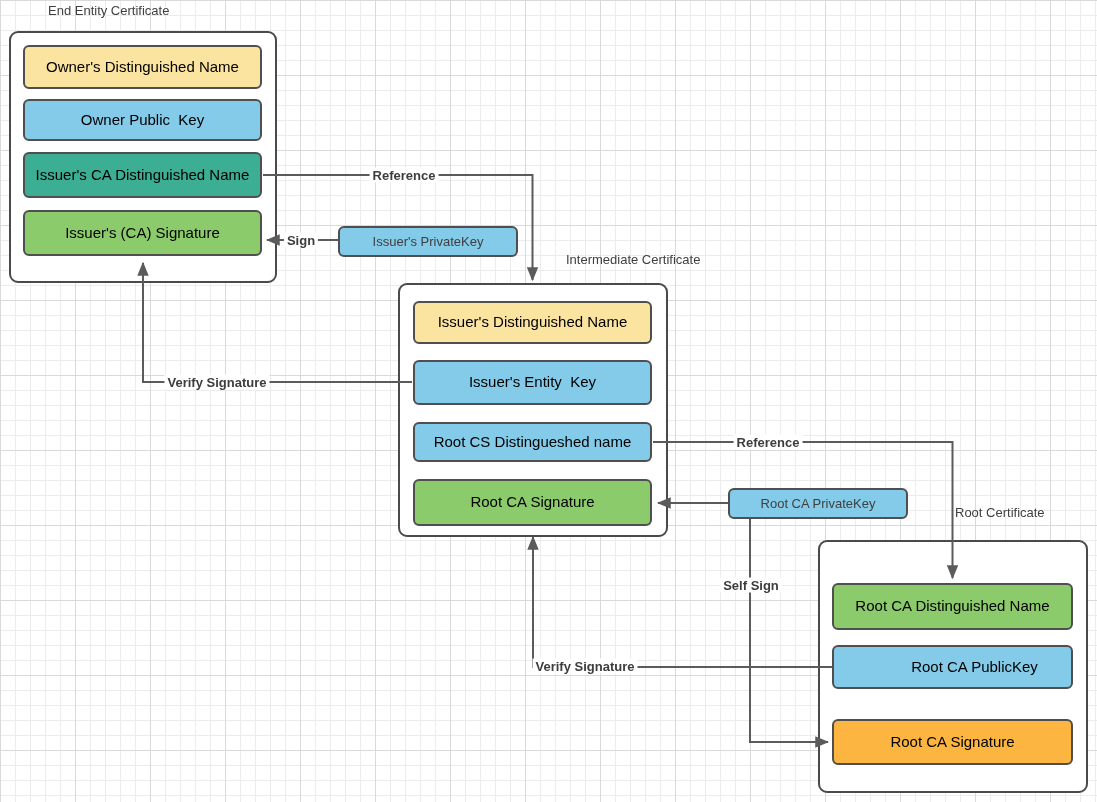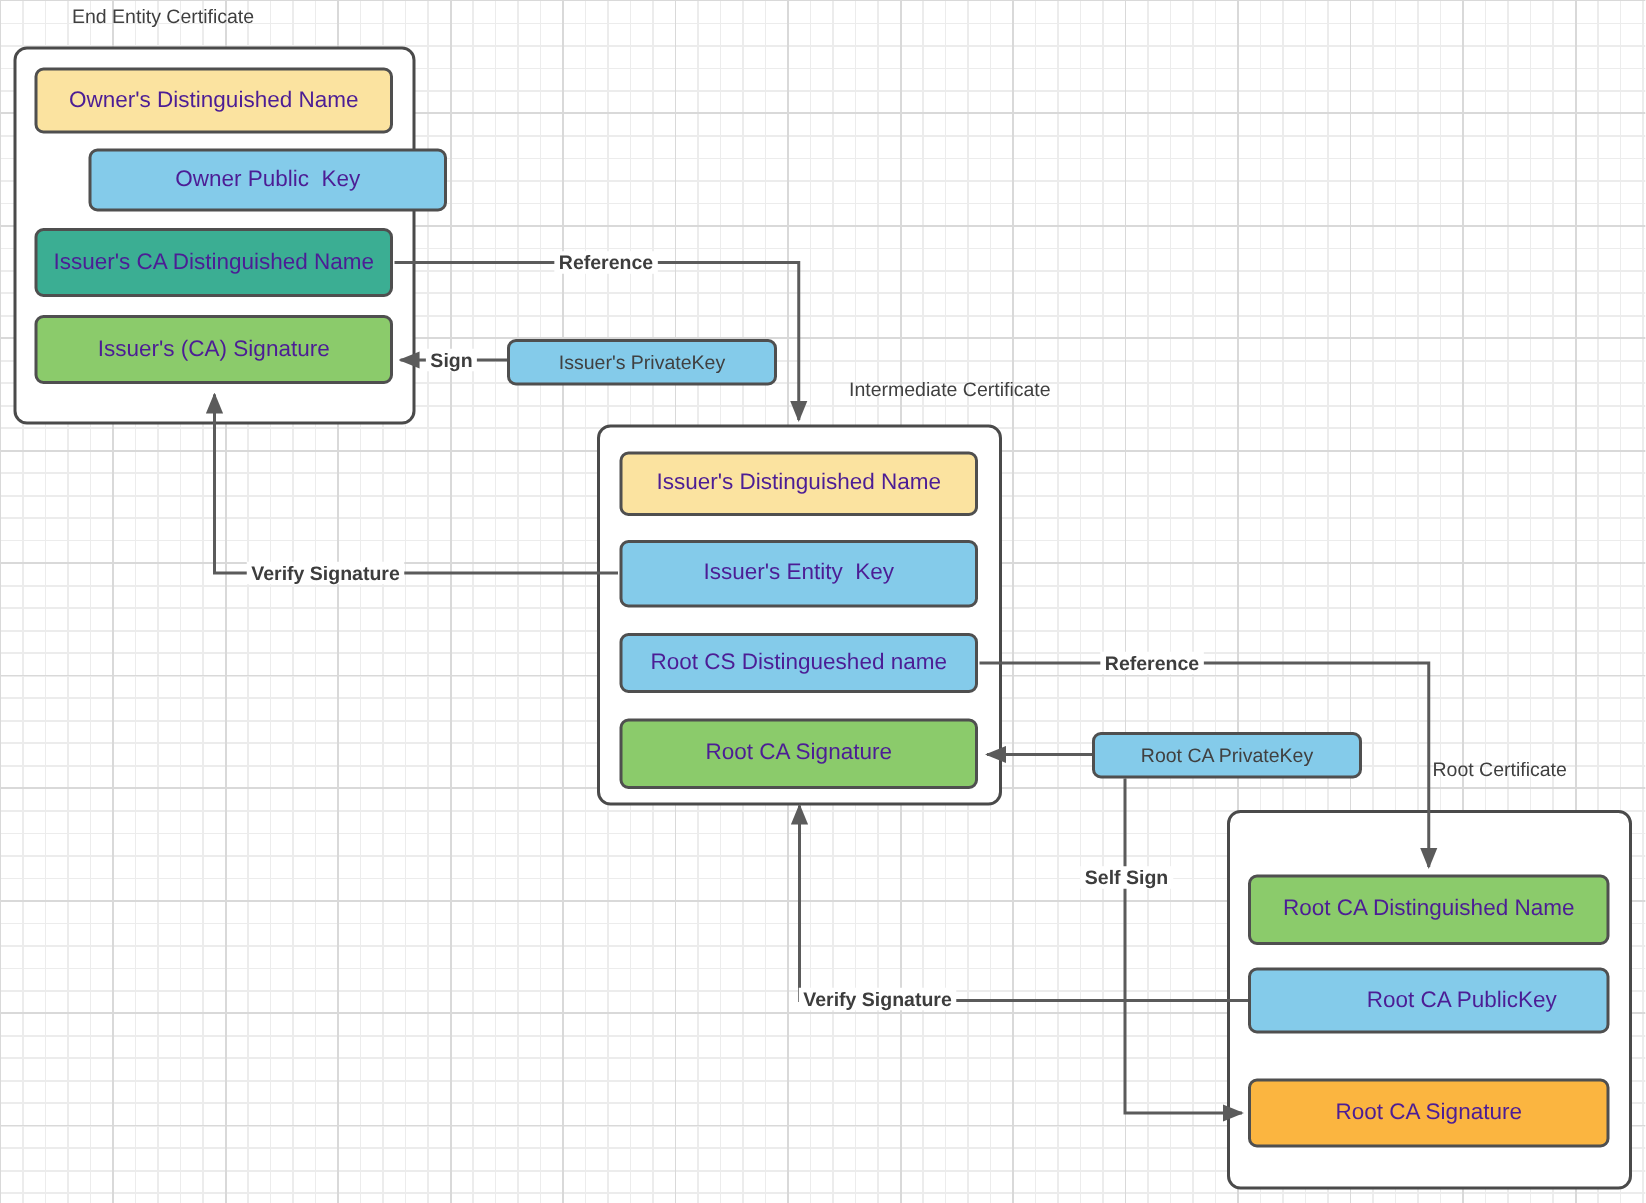--- a/index.html
+++ b/index.html
@@ -35,21 +35,21 @@
     box-sizing:border-box;
     border:2px solid #4f4f4f;
     border-radius:6px;
     display:flex;
     align-items:center;
     justify-content:center;
     text-align:center;
   }
   .field span{
     font-size:15px;
-    color:#4c1d95;
+    color:#000000;
     white-space:pre-wrap;
     line-height:1.25;
   }
   .keybox{
     position:absolute;
     z-index:3;
     box-sizing:border-box;
     border:2px solid #4f4f4f;
     border-radius:6px;
     display:flex;
@@ -104,21 +104,21 @@
     </g>
   </svg>
 
   <div class="group-title" style="left:48px;top:3px;">End Entity Certificate</div>
   <div class="group-title" style="left:566px;top:252px;">Intermediate Certificate</div>
   <div class="group-title" style="left:955px;top:505px;">Root Certificate</div>
 
   <div class="field" style="left: 23px; top: 45px; width: 239px; height: 44px; background-color: rgb(251, 227, 160);">
     <span>Owner's Distinguished Name</span>
   </div>
-  <div class="field" style="left: 23px; top: 99px; width: 239px; height: 42px; background-color: rgb(132, 203, 234); margin-left: 36px;">
+  <div class="field" style="left: 23px; top: 99px; width: 239px; height: 42px; background-color: rgb(132, 203, 234);">
     <span>Owner Public  Key</span>
   </div>
   <div class="field" style="left: 23px; top: 152px; width: 239px; height: 46px; background-color: rgb(59, 174, 147);">
     <span>Issuer's CA Distinguished Name</span>
   </div>
   <div class="field" style="left: 23px; top: 210px; width: 239px; height: 46px; background-color: rgb(139, 203, 107);">
     <span>Issuer's (CA) Signature</span>
   </div>
 
   <div class="field" style="left: 413px; top: 301px; width: 239px; height: 43px; background-color: rgb(251, 227, 160);">

